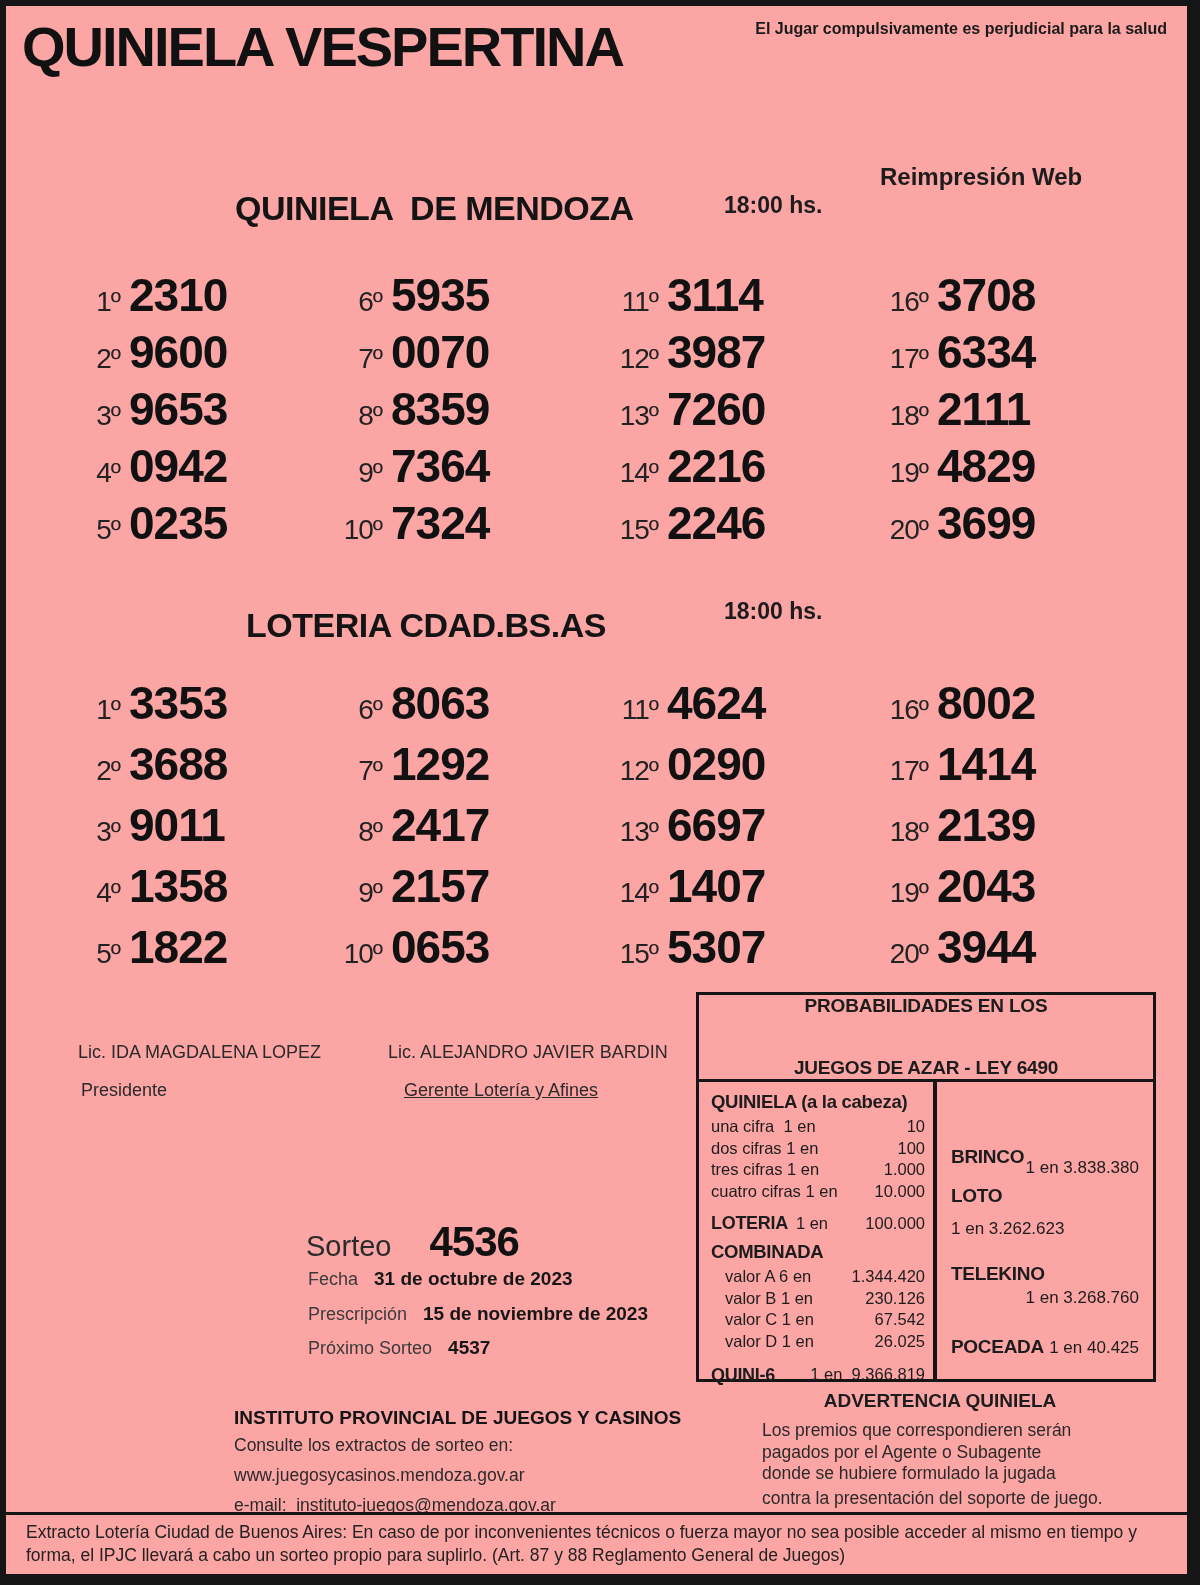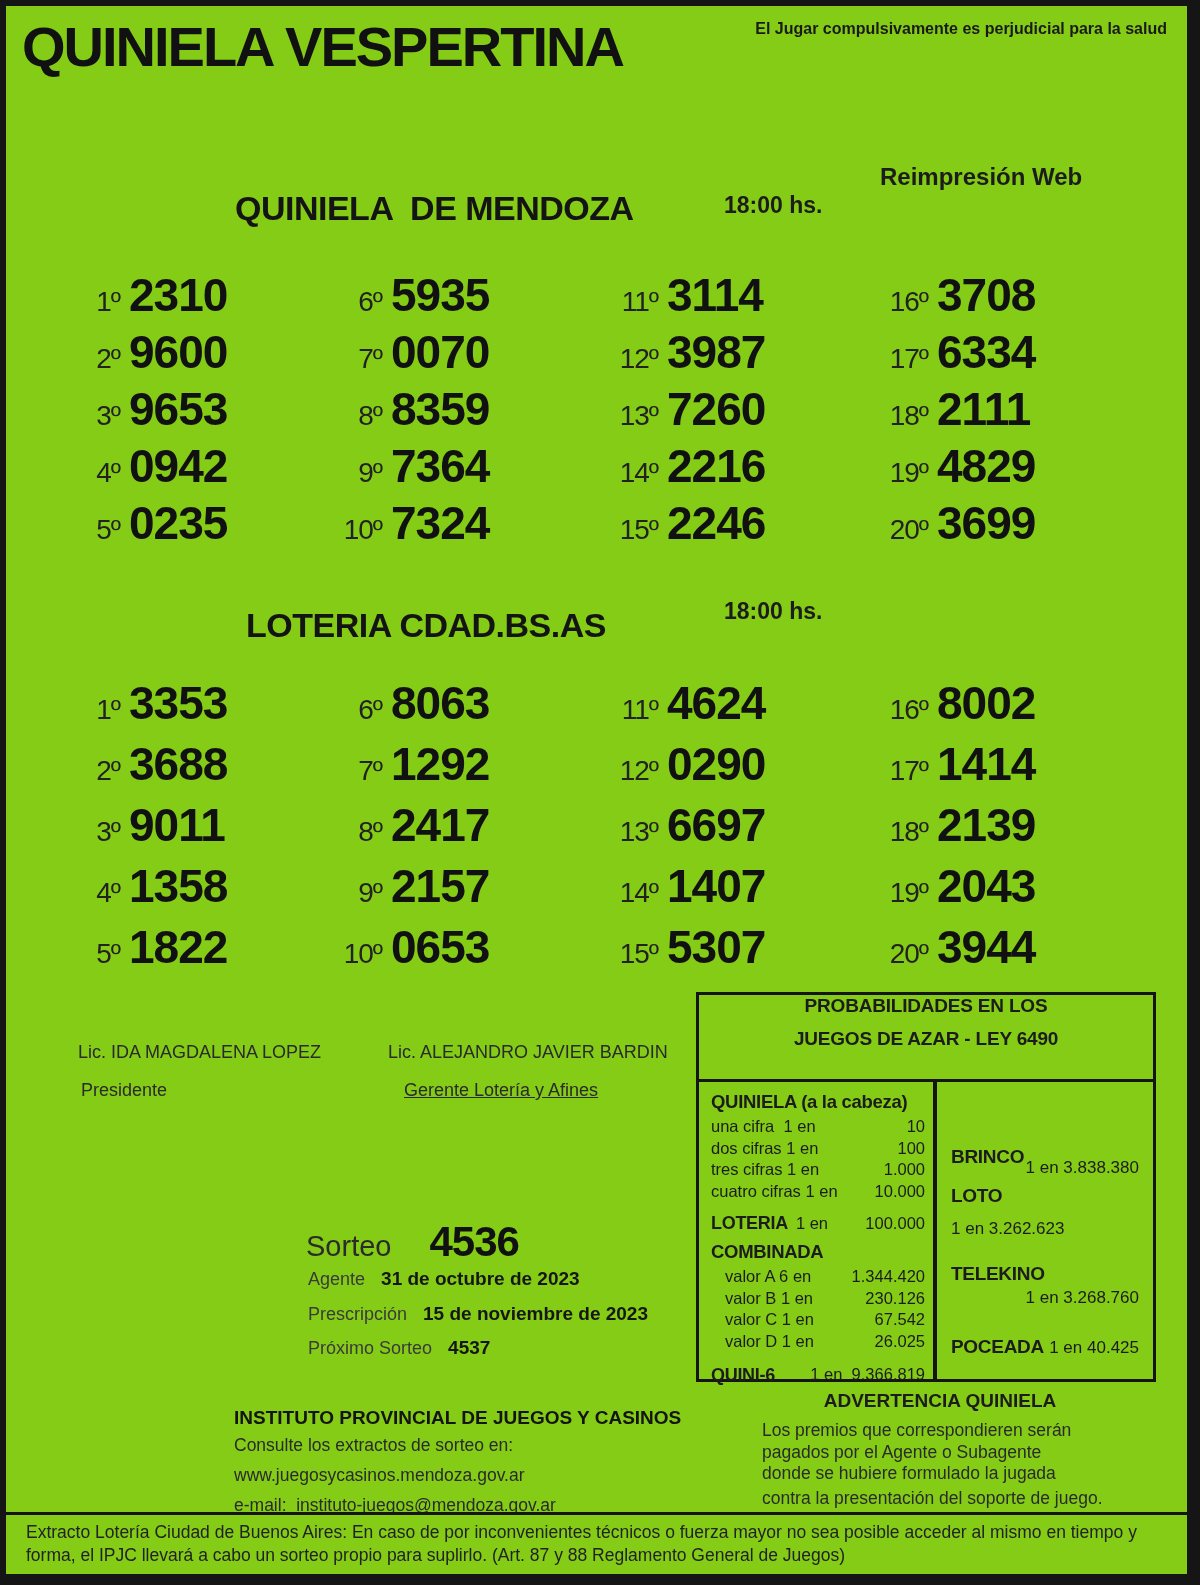--- a/index.html
+++ b/index.html
@@ -1,17 +1,17 @@
 <!DOCTYPE html>
 <html><head>
 <meta charset="utf-8">
 <style>
   html,body { margin:0; padding:0; background:#ffffff; }
   .page {
-    position:relative; width:1200px; height:1585px; background:#84cc16;
+    position:relative; width:1200px; height:1585px; background:#fca5a5;
     box-sizing:border-box;
     border:6px solid #151515; border-right-width:13px; border-bottom-width:11px;
     font-family:"Liberation Sans", sans-serif; color:#1c1c1c;
     overflow:hidden;
   }
   .abs { position:absolute; }
   .pre { white-space:pre; }
 
   .page-title { left:16px; top:8px; font-size:56px; font-weight:bold; letter-spacing:-2px; color:#111; }
   .health-warning { right:20px; top:14px; font-size:16px; font-weight:bold; color:#1a1a1a; }
@@ -44,21 +44,21 @@
   .draw-sorteo { left:300px; top:1212px; display:flex; align-items:baseline; }
   .draw-sorteo .lbl { font-size:29px; color:#2b2b2b; }
   .draw-sorteo .val { margin-left:38px; font-size:42px; font-weight:bold; letter-spacing:-1px; color:#111; }
   .draw-row { display:flex; align-items:baseline; font-size:18px; color:#3a3a3a; }
   .draw-row .val { margin-left:16px; font-size:19px; font-weight:bold; color:#161616; }
   .r-fecha { left:302px; top:1262px; }
   .r-presc { left:302px; top:1297px; }
   .r-prox  { left:302px; top:1331px; }
 
   .prob-box { left:690px; top:986px; width:460px; height:390px; border:3px solid #151515; box-sizing:border-box; }
-  .prob-head { height:84px; border-bottom:3px solid #151515; display:flex; flex-direction:column; justify-content:flex-start; text-align:center; gap:11px; }
+  .prob-head { height:84px; border-bottom:3px solid #151515; display:flex; flex-direction:column; justify-content:space-between; text-align:center; gap:3px; }
   .prob-head div { font-size:19px; font-weight:bold; letter-spacing:-0.2px; }
   .prob-body { display:flex; height:calc(100% - 87px); }
   .prob-left { width:238px; box-sizing:border-box; border-right:4px solid #151515; padding:9px 8px 0 12px; font-size:16.5px; }
   .prob-right { flex:1; box-sizing:border-box; padding:64px 14px 0 14px; font-size:17px; }
   .p-subhead { font-size:18.5px; font-weight:bold; letter-spacing:-0.3px; margin-bottom:3px; }
   .p-row { display:flex; justify-content:space-between; line-height:21.5px; }
   .p-row.indent { padding-left:14px; }
   .p-loteria { display:flex; justify-content:space-between; margin-top:10px; line-height:22px; }
   .p-loteria .nm { font-weight:bold; font-size:18px; letter-spacing:-0.3px; }
   .p-loteria .mid { margin-left:8px; }
@@ -270,21 +270,21 @@
   <div class="abs sig-name sig1-name">Lic. IDA MAGDALENA LOPEZ</div>
   <div class="abs sig-role sig1-role">Presidente</div>
   <div class="abs sig-name sig2-name">Lic. ALEJANDRO JAVIER BARDIN</div>
   <div class="abs sig-role sig2-role">Gerente Lotería y Afines</div>
 
   <div class="abs draw-sorteo">
     <span class="lbl">Sorteo</span>
     <span class="val">4536</span>
   </div>
   <div class="abs draw-row r-fecha">
-    <span>Agente</span>
+    <span>Fecha</span>
     <span class="val">31 de octubre de 2023</span>
   </div>
   <div class="abs draw-row r-presc">
     <span>Prescripción</span>
     <span class="val">15 de noviembre de 2023</span>
   </div>
   <div class="abs draw-row r-prox">
     <span>Próximo Sorteo</span>
     <span class="val">4537</span>
   </div>

